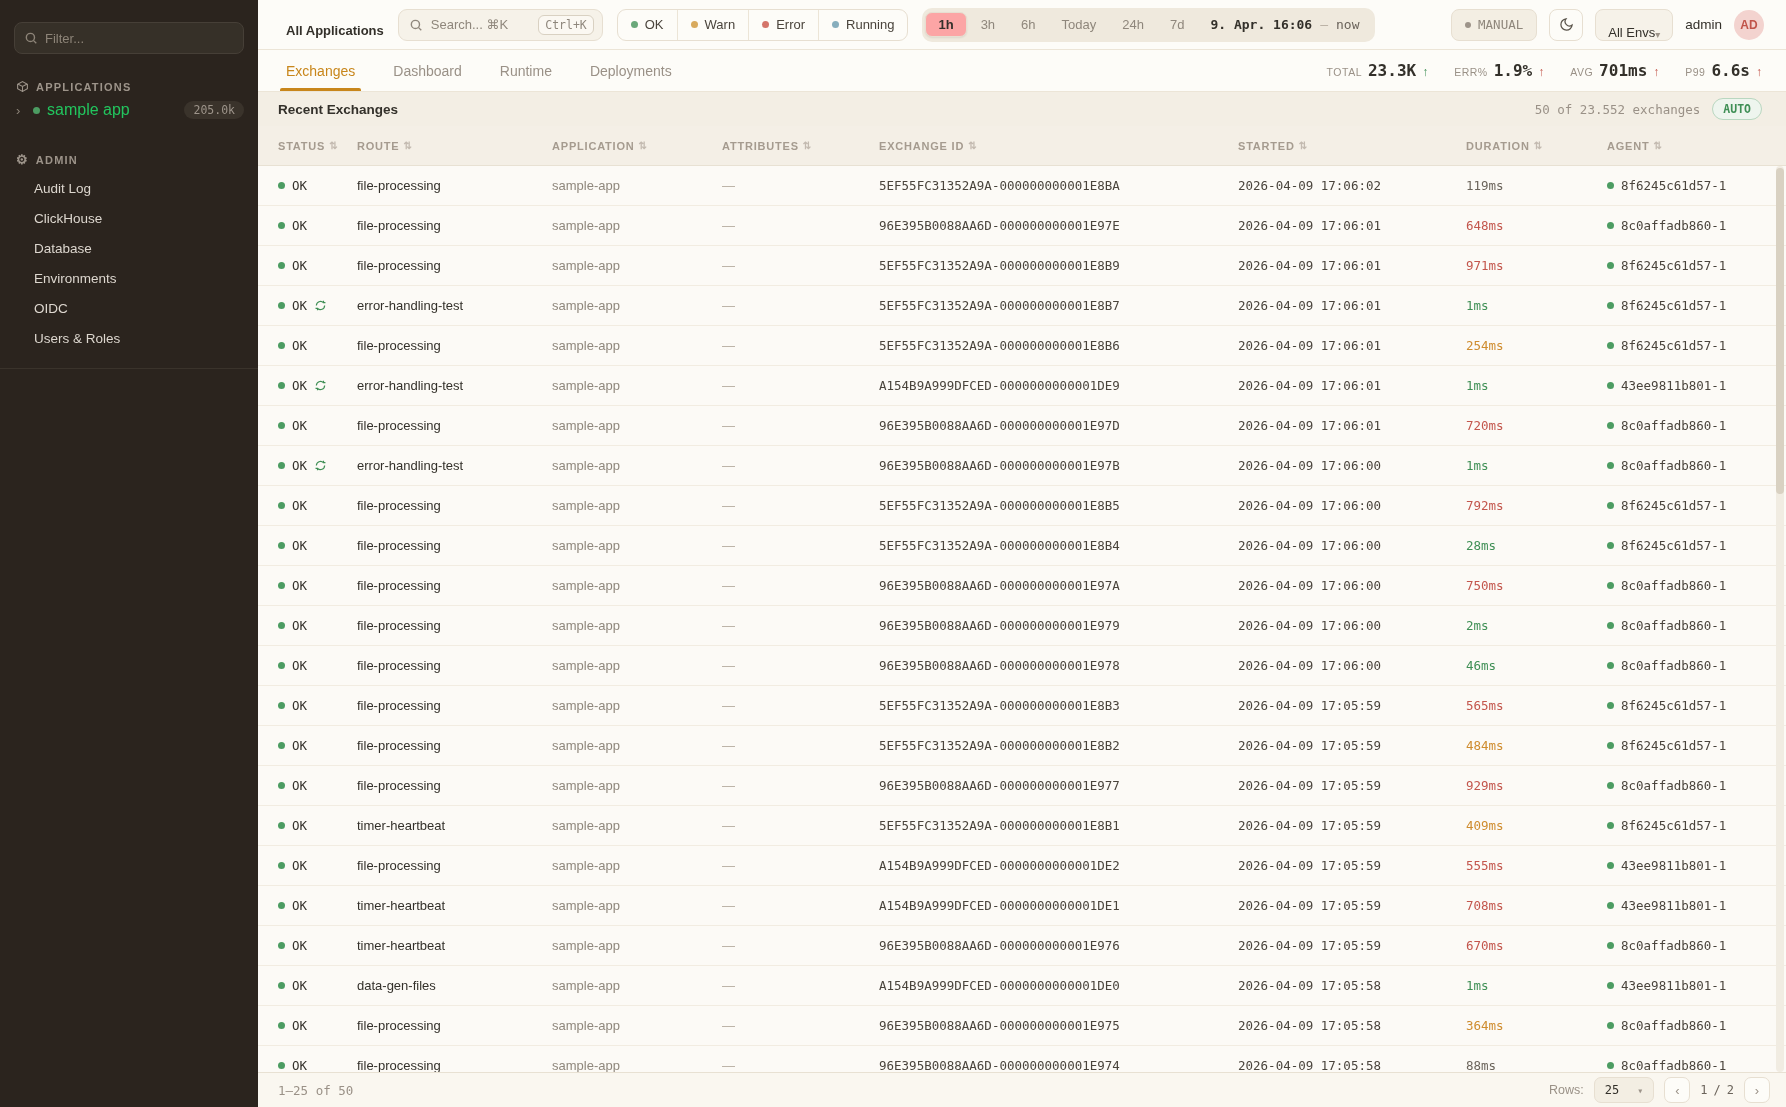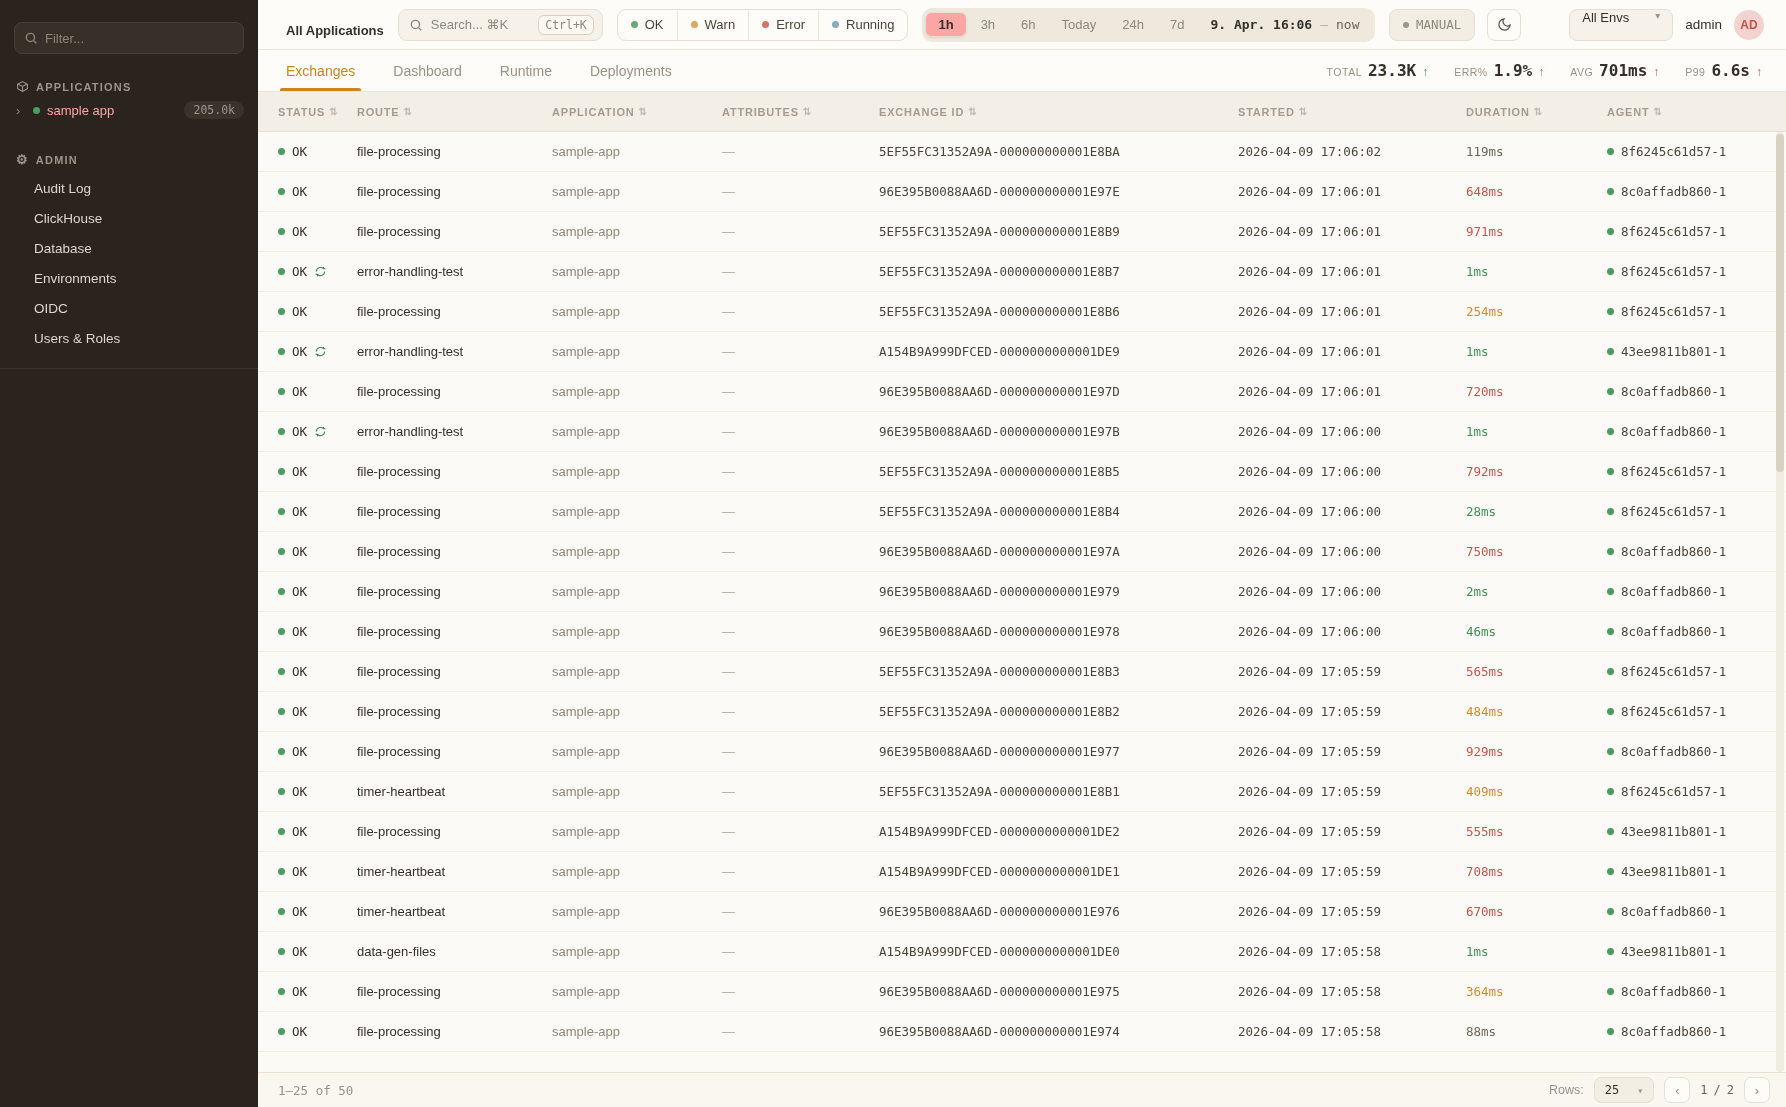--- a/index.html
+++ b/index.html
@@ -21,21 +21,21 @@
   .filter-input { width:100%; height:32px; background:#363028; border:1px solid #463f37;
     border-radius:8px; color:#cfc8bf; font-size:13px; padding:0 10px 0 30px; outline:none; }
   .filter-input::placeholder { color:#8d8478; }
   .side-section { margin-top:26px; }
   .side-head { display:flex; align-items:center; gap:7px; padding:0 16px; color:#9d948a;
     font-size:11px; font-weight:bold; letter-spacing:1.2px; }
   .side-head .gear { font-size:13px; line-height:1; }
   .app-item { display:flex; align-items:center; gap:7px; padding:8px 14px 8px 16px; cursor:pointer; }
   .app-item .chev { color:#8d8478; font-size:13px; width:10px; }
   .dotg { width:7px; height:7px; border-radius:50%; background:#4c9c62; flex-shrink:0; }
-  .app-item .lbl { color:#fca5a5; font-size:13px; font-weight:500; }
+  .app-item .lbl { color:#22c55e; font-size:16px; font-weight:500; }
   .count-badge { margin-left:auto; background:#3a332b; color:#9d948a; border-radius:10px;
     padding:2px 9px; font-size:11.5px; font-family:"DejaVu Sans Mono", monospace; }
   .admin-item { padding:7px 16px 7px 34px; font-size:13.5px; color:#ddd7cf; cursor:pointer; line-height:16px; }
   .side-divider { border-top:1px solid #3a332b; margin:14px 0 0 0; }
   .side-footer { margin-top:auto; padding:14px 16px 16px 16px; display:flex; align-items:center; gap:8px;
     color:#c9c3ba; font-size:13px; cursor:pointer; }
 
   
   .main { flex:1; display:flex; flex-direction:column; height:1107px; background:#fcfaf5; min-width:0; }
 
@@ -61,22 +61,22 @@
   .tbtn.active { background:#fca5a5; color:#33302a; font-weight:bold; box-shadow:0 1px 2px rgba(0,0,0,.08); border:1px solid #e7dfd1; }
   .time-display { display:flex; align-items:center; gap:8px; padding:0 12px; font-size:13px; }
   .time-from { color:#33302a; font-weight:bold; }
   .time-sep { color:#b5ab9e; } .time-to { color:#6b645b; }
   .top-right { margin-left:auto; display:flex; align-items:center; gap:12px; }
   .manual-btn { display:flex; align-items:center; gap:7px; background:#f3eee3; border:1px solid #e7dfd1;
     border-radius:8px; height:32px; padding:0 13px; color:#8f877c; font-size:12.5px; cursor:pointer; }
   .manual-btn .mdot { width:6px; height:6px; border-radius:50%; background:#9d948a; }
   .icon-btn { width:34px; height:32px; border:1px solid #e7dfd1; border-radius:8px; background:#fdfcf8;
     display:flex; align-items:center; justify-content:center; cursor:pointer; }
-  .env-select { display:flex; align-items:flex-start; gap:26px; background:#f6f2e9; border:1px solid #e7dfd1;
-    border-radius:8px; height:32px; padding:0 12px; font-size:13px; color:#33302a; cursor:pointer;margin-left:36px; }
+  .env-select { display:flex; align-items:flex-end; background:#f6f2e9; border:1px solid #e7dfd1;
+    border-radius:8px; height:32px; padding:0 12px; font-size:13px; color:#33302a; cursor:pointer; }
   .caret { color:#9d948a; font-size:10px; }
   .username { font-size:13.5px; color:#33302a; }
   .avatar { width:30px; height:30px; border-radius:50%; background:#f3d3cf; color:#c0544a;
     display:flex; align-items:center; justify-content:center; font-size:12px; font-weight:bold; cursor:pointer; }
 
   
   .tabbar { height:42px; display:flex; align-items:stretch; border-bottom:1px solid #ece5d7;
     background:#fdfcf8; padding:0 24px 0 28px; flex-shrink:0; }
   .tab { display:flex; align-items:center; margin-right:38px; font-size:14px; color:#9a9187;
     cursor:pointer; position:relative; }
@@ -276,20 +276,27 @@
           <span class="trend-up-red">↑</span>
         </span>
         <span class="stat">
           <span class="slabel">P99</span>
           <span class="sval">6.6s</span>
           <span class="trend-up-red">↑</span>
         </span>
       </div>
     </div>
 
+    <div class="titlebar">
+      <span class="sec-title">Recent Exchanges</span>
+      <span class="titlebar-right">
+        <span class="summary">50 of 23.552 exchanges</span>
+        <span class="auto-badge">AUTO</span>
+      </span>
+    </div>
 
     <div class="thead grid-cols">
       <span class="th">
           <span>STATUS</span>
           <span class="sort-ic">⇅</span>
         </span>
       <span class="th">
           <span>ROUTE</span>
           <span class="sort-ic">⇅</span>
         </span>

